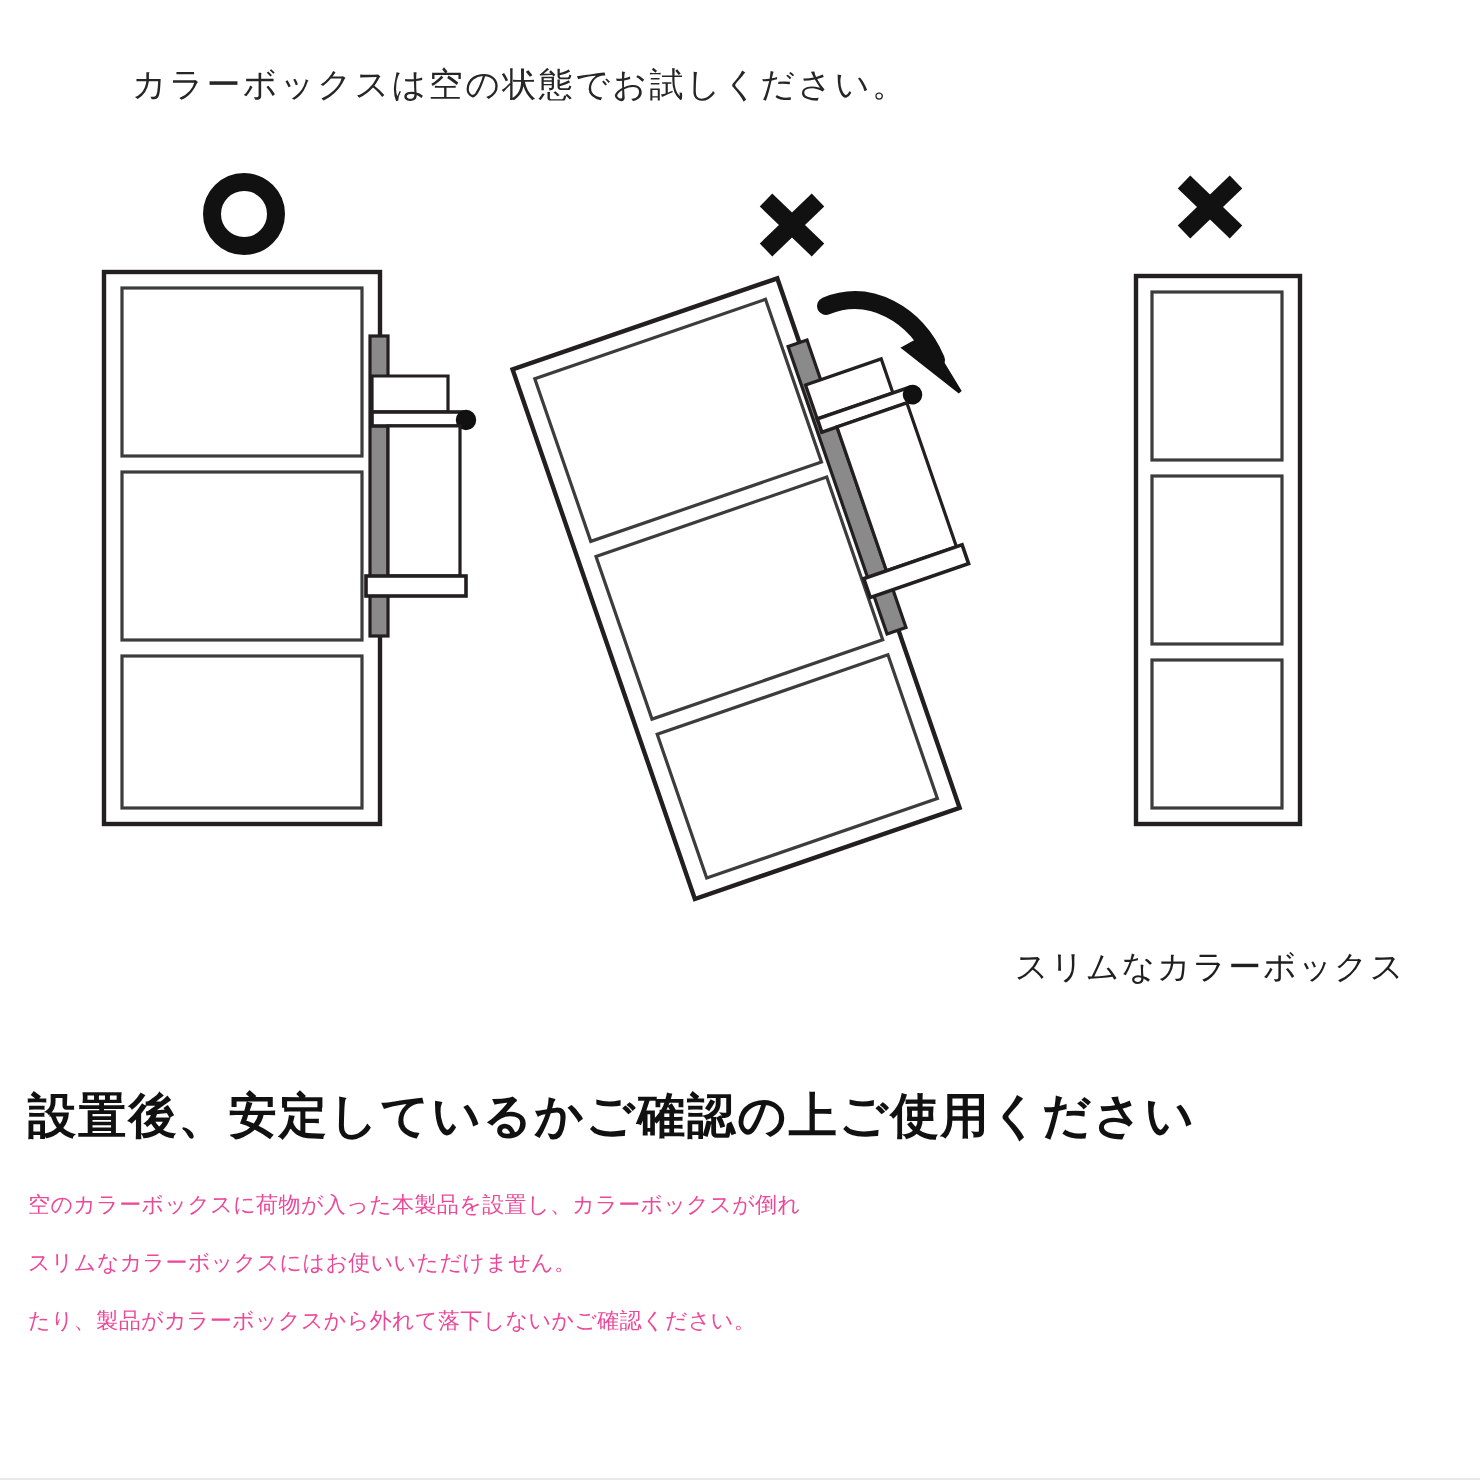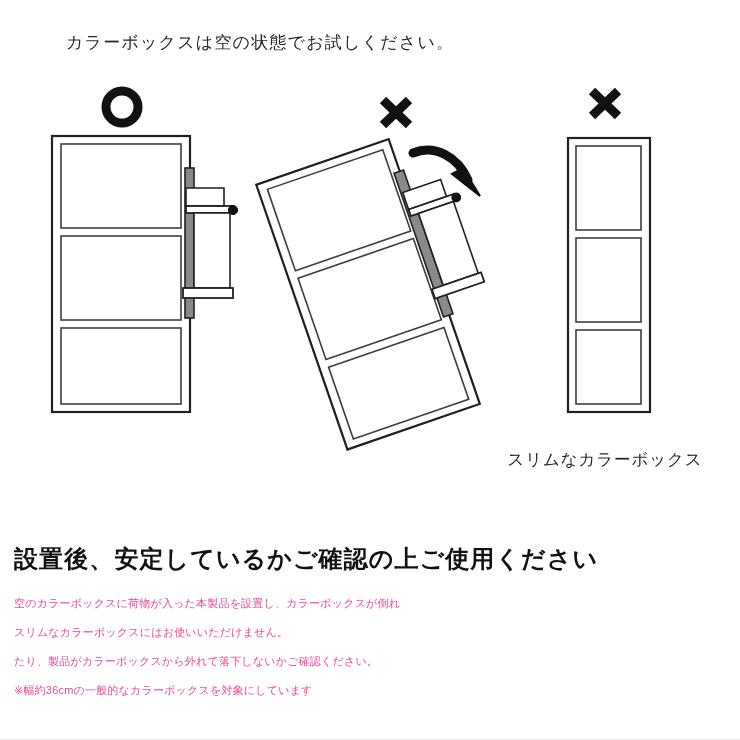--- a/index.html
+++ b/index.html
@@ -57,21 +57,21 @@
     line-height: 1.5;
     white-space: nowrap;
   }
   .caption-left {
     left: 20px;
     top: 437px;
     width: 400px;
   }
   .caption-right {
     left: 480px;
-    top: 447px;
+    top: 472px;
     width: 250px;
   }
 
   
   .bottom-block {
     position: absolute;
     left: 14px;
     top: 545px;
     width: 715px;
   }
@@ -179,17 +179,16 @@
   <div class="caption caption-right">
     <div>スリムなカラーボックス</div>
   </div>
 
   <div class="bottom-block">
     <div class="bottom-heading">設置後、安定しているかご確認の上ご使用ください</div>
     <div class="bottom-body">
       <div class="line">空のカラーボックスに荷物が入った本製品を設置し、カラーボックスが倒れ</div>
       <div class="line">スリムなカラーボックスにはお使いいただけません。</div>
       <div class="line">たり、製品がカラーボックスから外れて落下しないかご確認ください。</div>
-      <div class="line">※幅約36cmの一般的なカラーボックスを対象にしています</div>
     </div>
   </div>
 
 </div>
 
 </body></html>

